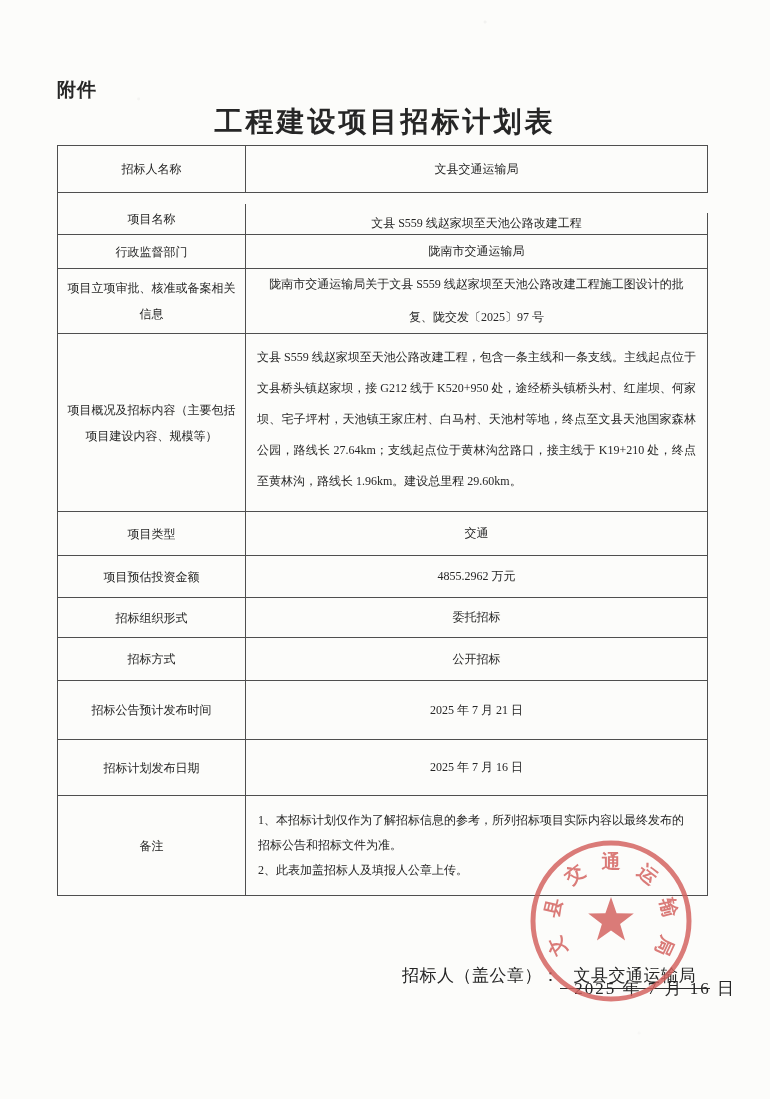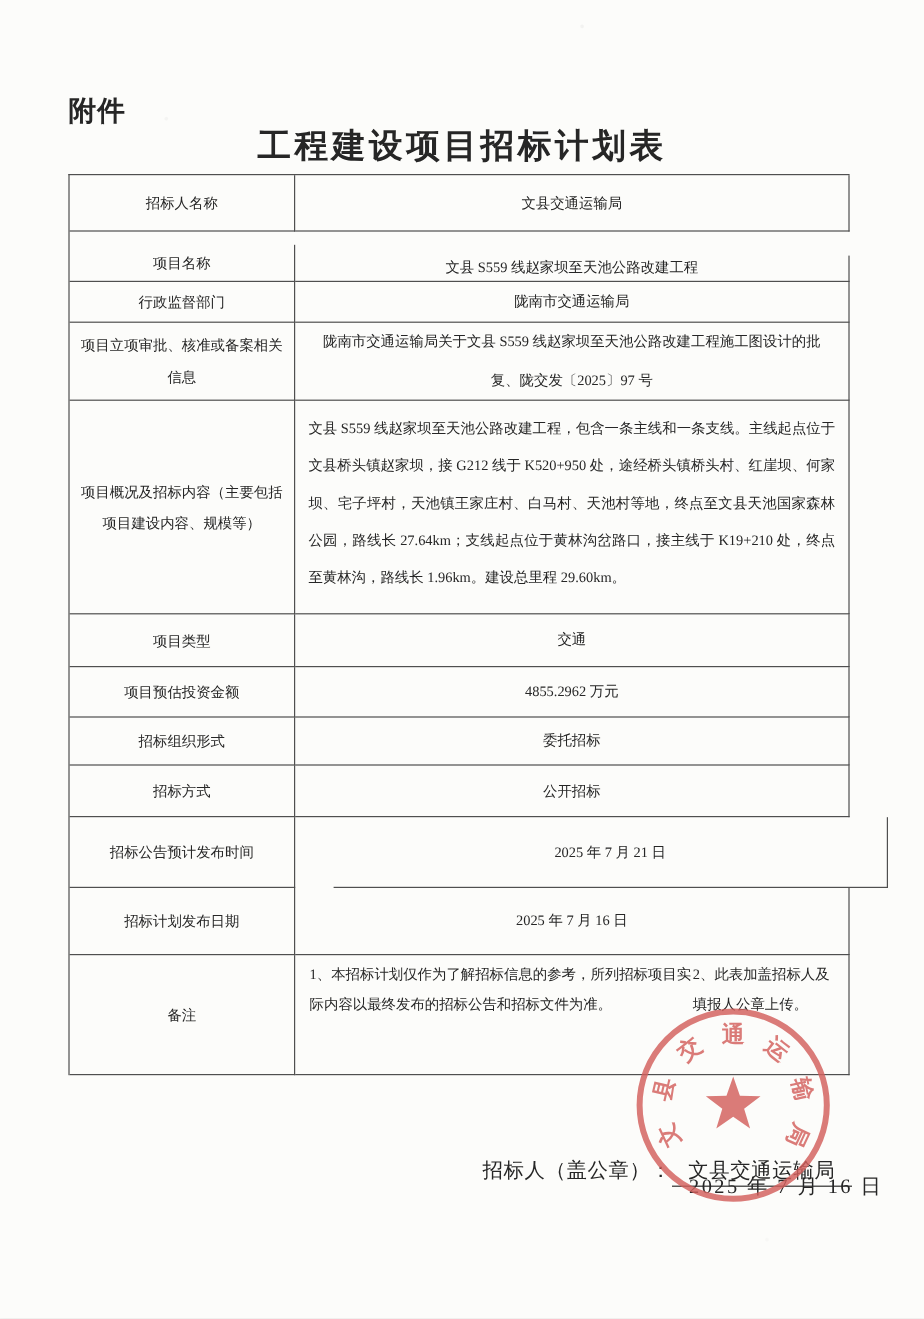--- a/index.html
+++ b/index.html
@@ -21,21 +21,21 @@
     content:"";
     position:absolute;inset:0;
     background:
       radial-gradient(circle at 18% 9%, rgba(0,0,0,.03) 0 1px, transparent 2px),
       radial-gradient(circle at 63% 2%, rgba(0,0,0,.04) 0 1px, transparent 2px),
       radial-gradient(circle at 83% 94%, rgba(0,0,0,.02) 0 1px, transparent 2px);
     pointer-events:none;
   }
   .attachment{
     position:absolute;left:57px;top:77px;
-    font-size:23px;font-weight:bold;letter-spacing:1px;
+    font-size:19px;font-weight:bold;letter-spacing:1px;
   }
   .doc-title{
     position:absolute;left:0;top:103px;width:770px;
     text-align:center;
     font-size:28px;font-weight:bold;letter-spacing:3px;
     margin:0;
   }
   .bid-table{
     position:absolute;left:57px;top:145px;width:650px;
     border-top:1.5px solid #4f4f4f;
@@ -49,29 +49,29 @@
     box-sizing:border-box;
     display:flex;align-items:center;justify-content:center;
     text-align:center;
     padding:2px 8px;
   }
   .cell.label{width:188px;line-height:26px;flex:none;}
   .cell.value{width:462px;flex:none;}
   .r0{height:47px;} .r1{height:42px;align-items:flex-end;} .r2{height:34px;}
   .r3{height:65px;} .r4{height:178px;} .r5{height:44px;}
   .r6{height:42px;} .r7{height:40px;} .r8{height:43px;}
-  .r9{height:59px;gap:32px;} .r10{height:56px;} .r11{height:100px;}
+  .r9{height:59px;} .r10{height:56px;} .r11{height:100px;}
   .r3 .value{line-height:33px;padding:2px 12px;}
   .r4 .value{
     align-items:flex-start;justify-content:flex-start;
     text-align:justify;text-justify:inter-ideograph;
     line-height:31px;padding:8px 11px 0 11px;
   }
   .r11 .value{
-    flex-direction:row;align-items:flex-start;justify-content:center;
+    flex-direction:column;align-items:flex-start;justify-content:center;
     text-align:left;line-height:25px;padding:4px 12px;
   }
   .sig-line{
     position:absolute;top:936px;right:60px;
     font-size:17px;letter-spacing:.5px;
     z-index:3;
     margin-top:28px;
   }
   .sig-underline{
     display:inline-block;

